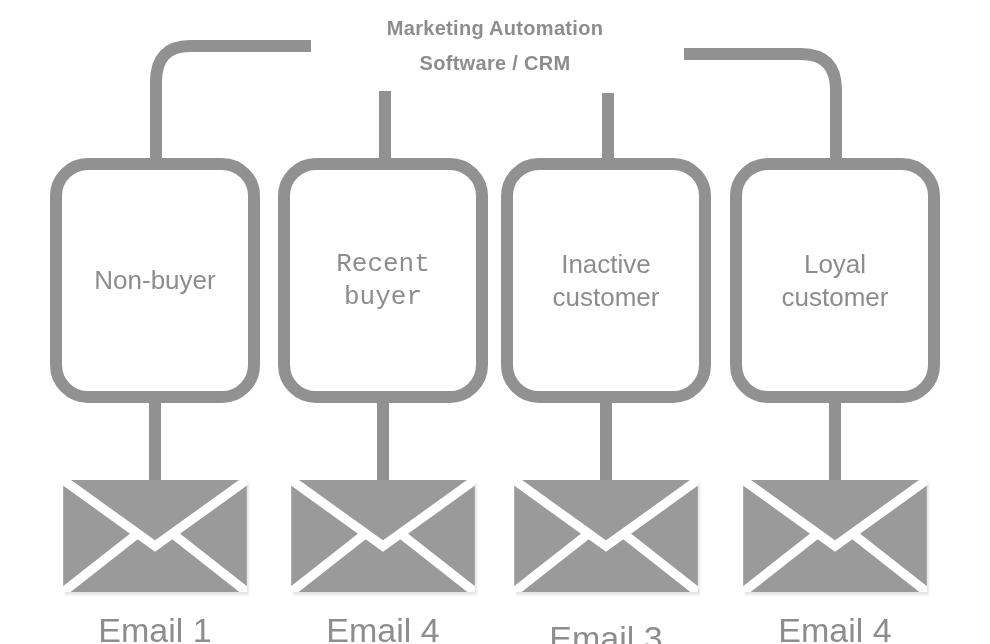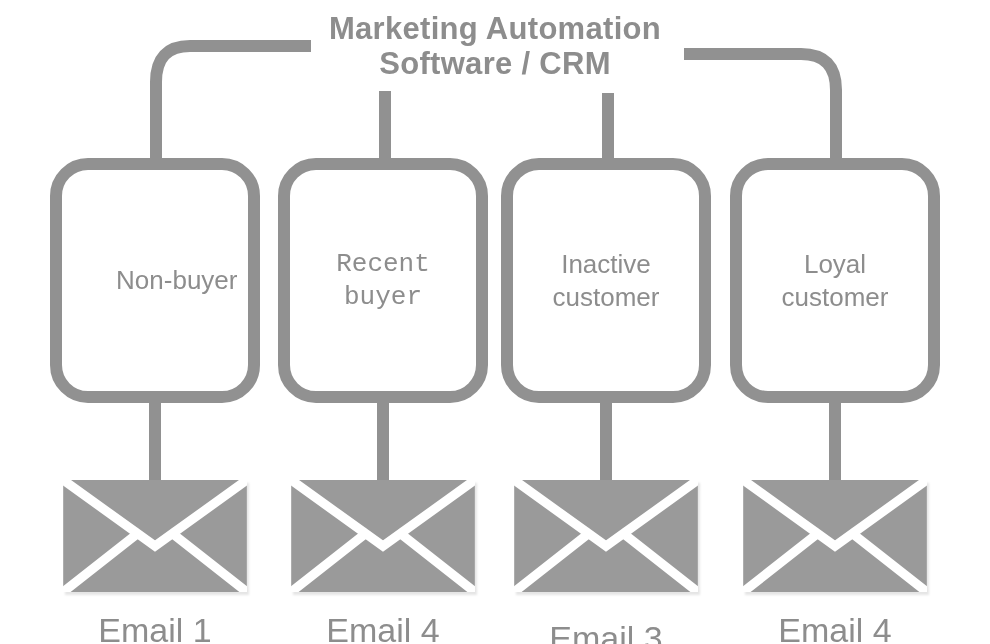--- a/index.html
+++ b/index.html
@@ -28,21 +28,21 @@
     stroke-width: 12;
     fill: none;
   }
   .diagram-title {
     position: absolute;
     top: 11px;
     left: 0;
     width: 100%;
     text-align: center;
     color: var(--c-text);
-    font-size: 31px;
+    font-size: 20px;
     font-weight: bold;
     line-height: 35px;
     letter-spacing: 0.3px;
   }
   .diagram-title span { display: block; }
   .segment-box {
     position: absolute;
     top: 158px;
     width: 210px;
     height: 245px;
@@ -53,21 +53,21 @@
     align-items: center;
     justify-content: center;
     text-align: center;
   }
   .segment-box .box-label {
     color: var(--c-text);
     font-size: 26px;
     line-height: 33px;
     width: 165px;
   }
-  .box-1 { left: 50px; text-align: right; }
+  .box-1 { left: 50px; }
   .box-2 { left: 278px; font-family: Liberation Mono, monospace; }
   .box-3 { left: 501px; align-items: center; }
   .box-4 { left: 730px; }
   .envelope {
     position: absolute;
     top: 480px;
     width: 184px;
     height: 112px;
     filter: drop-shadow(2px 3px 1px rgba(0,0,0,0.10));
   }

